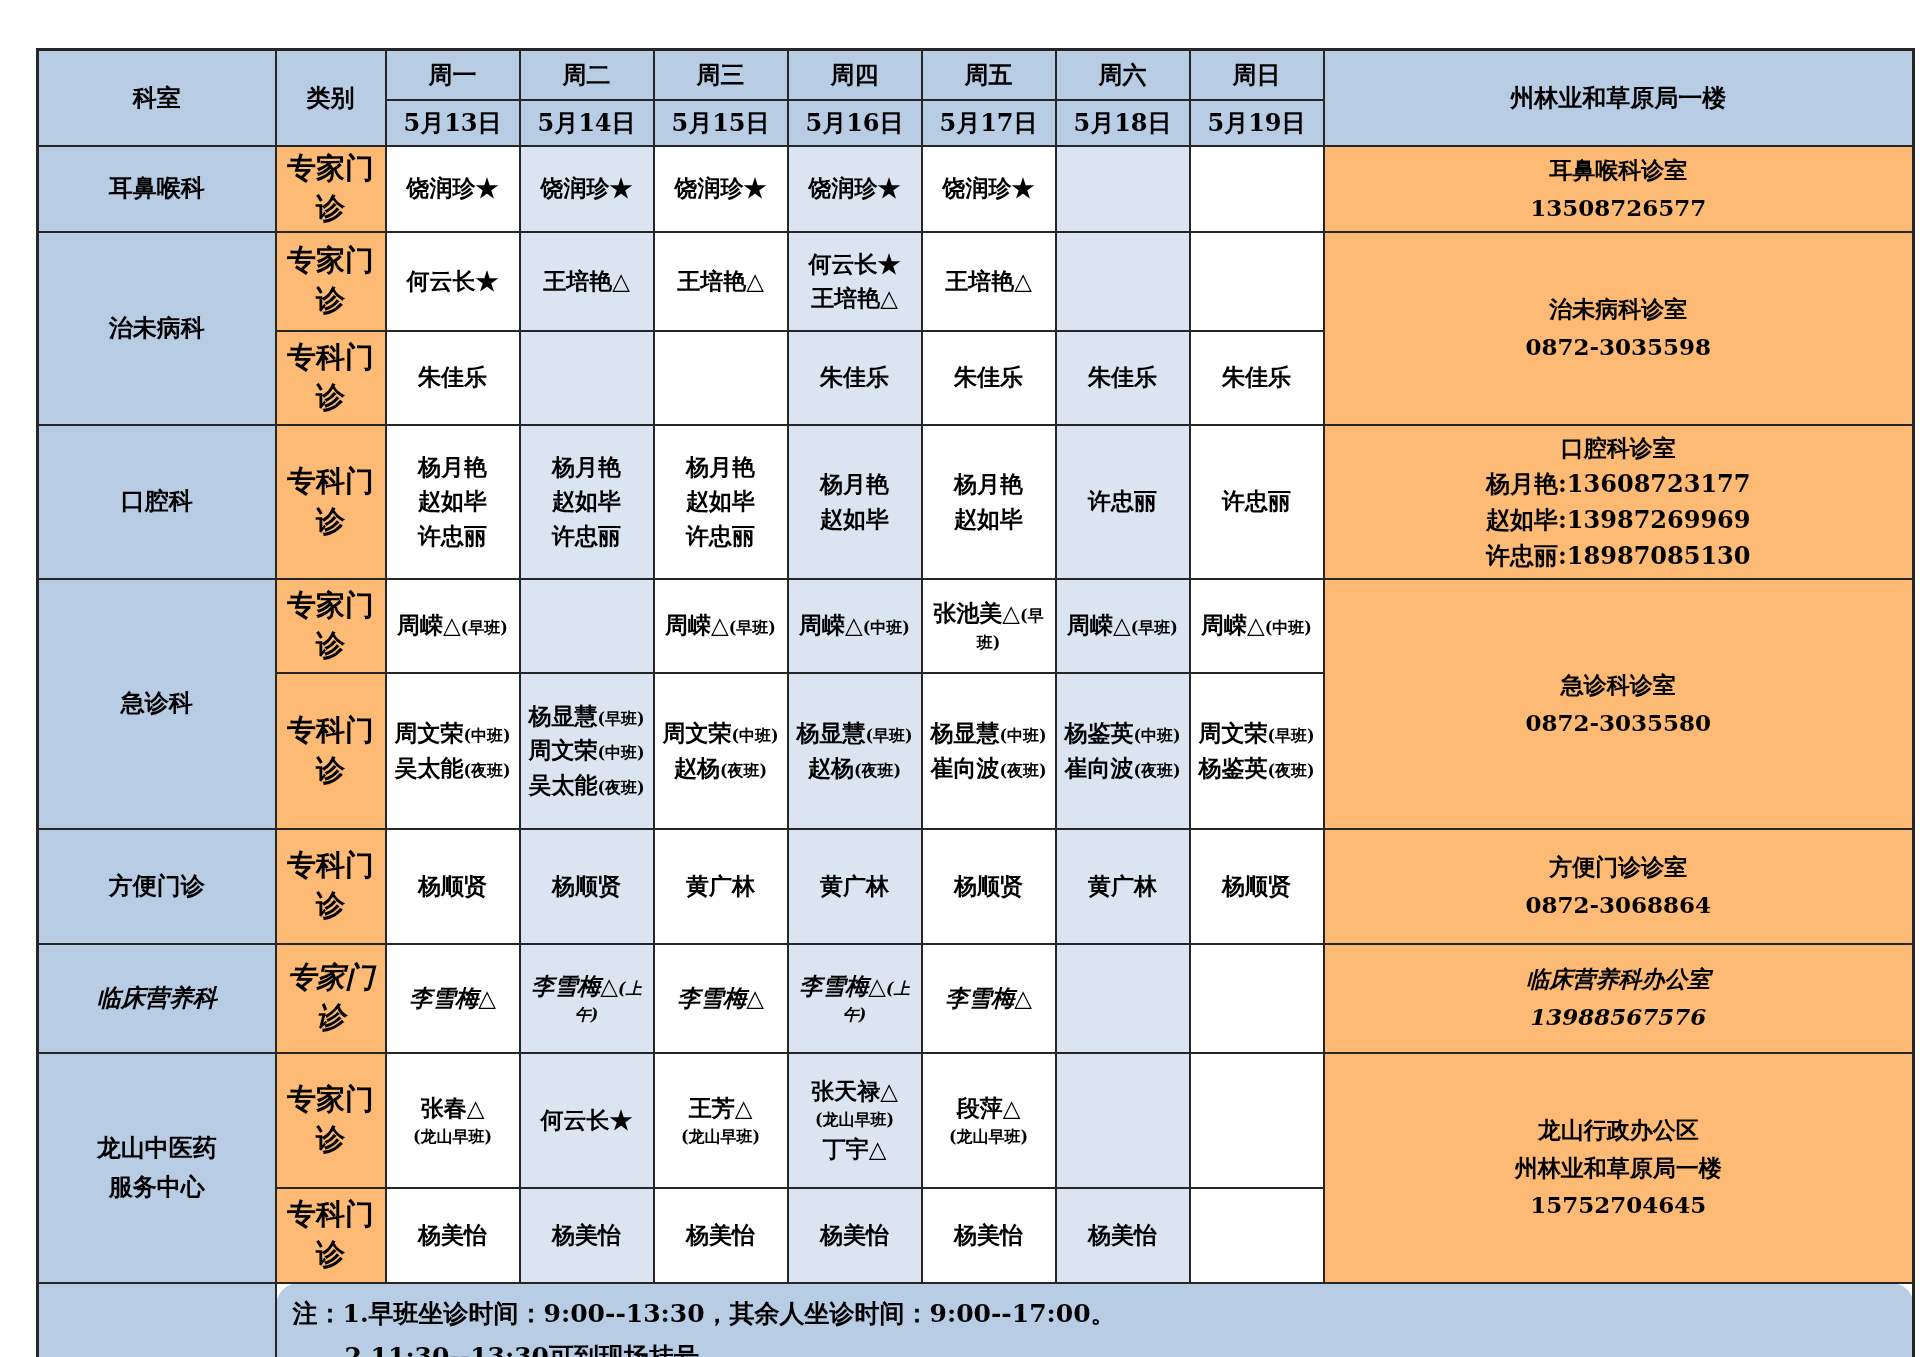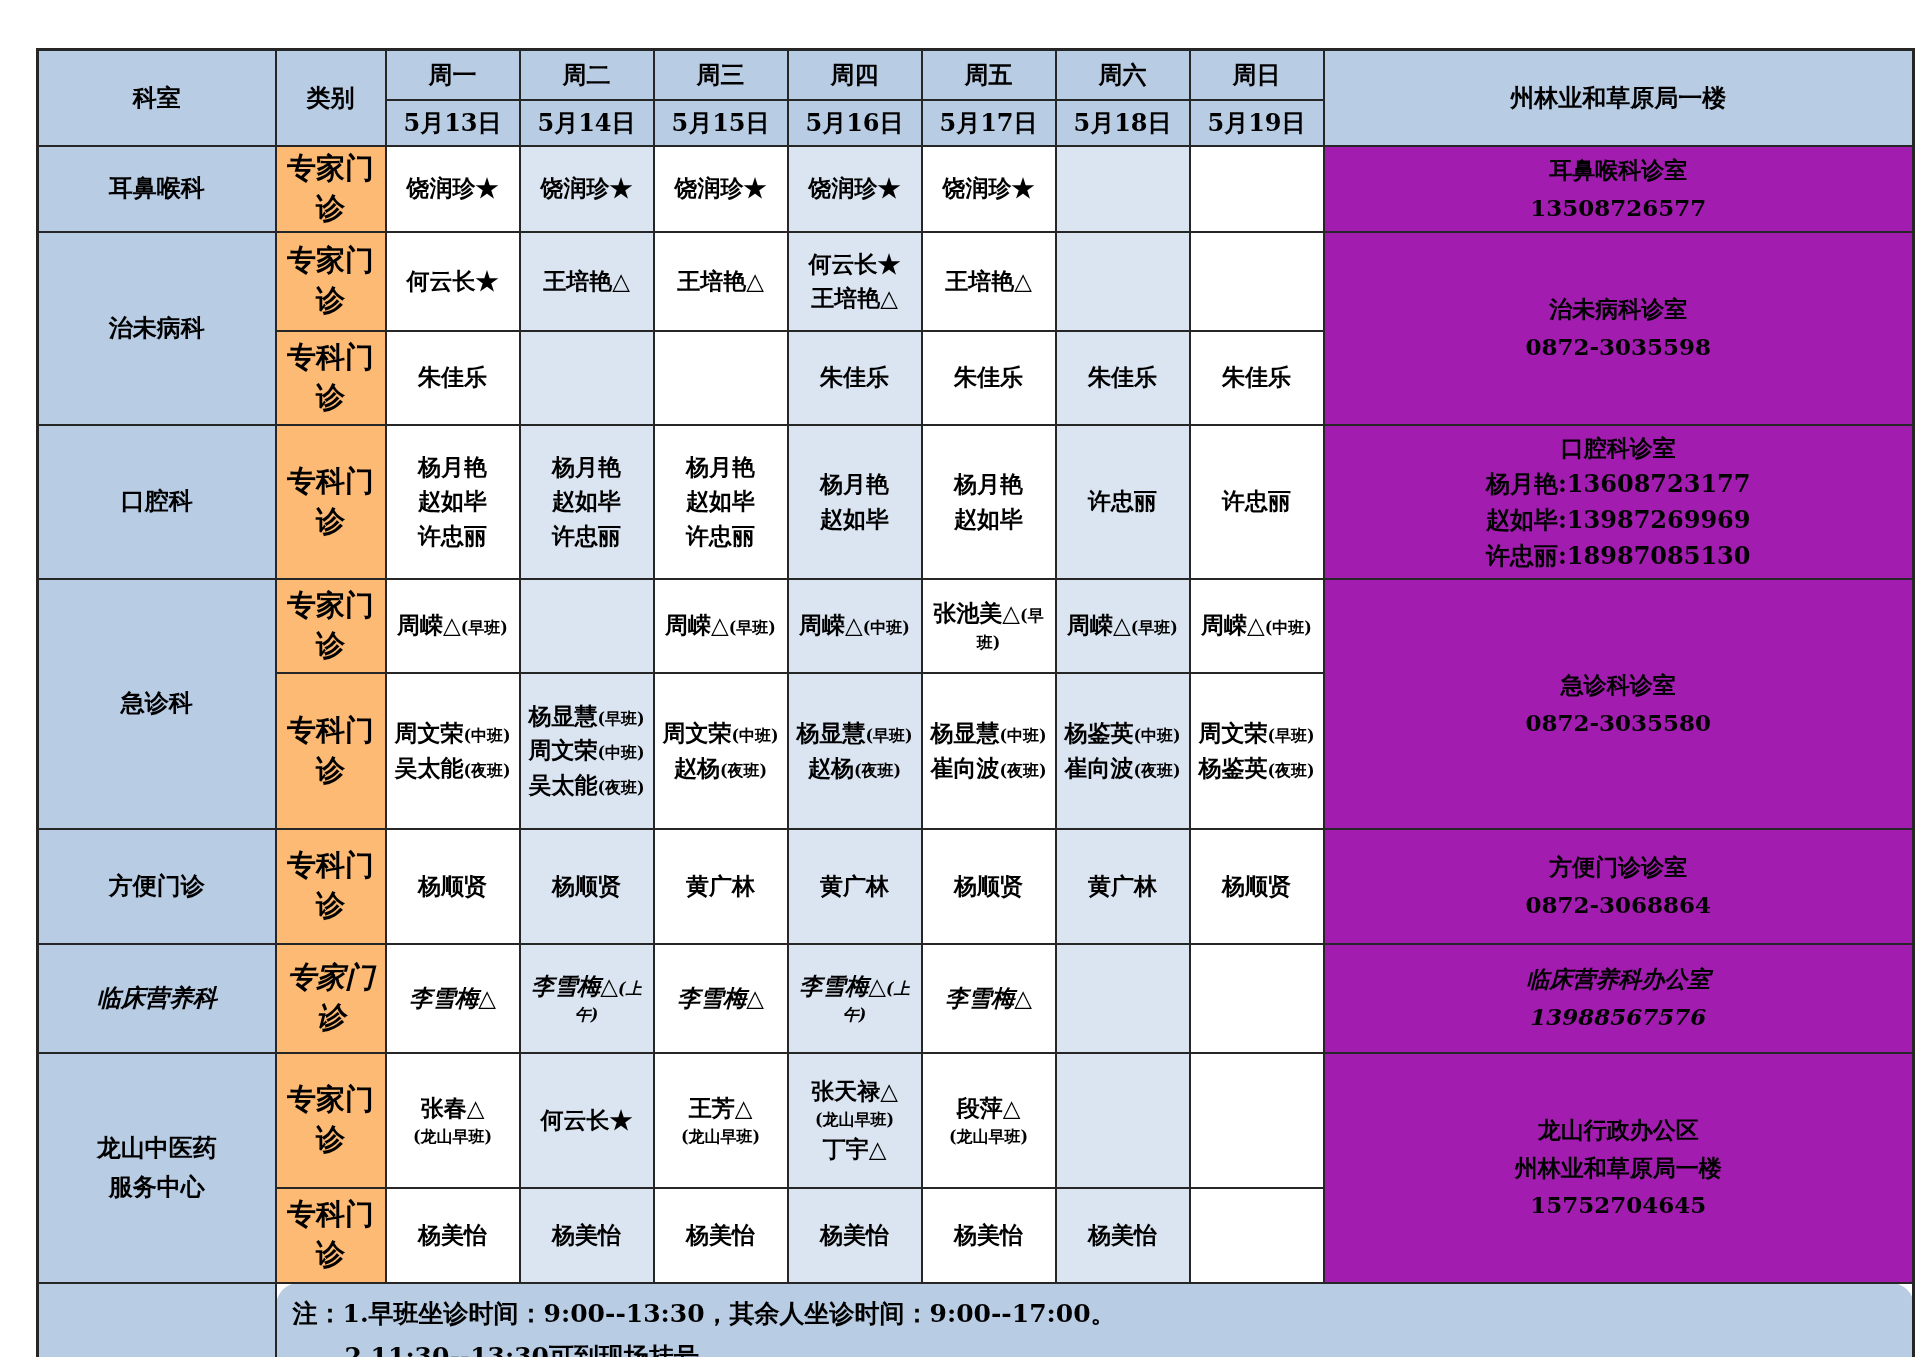--- a/index.html
+++ b/index.html
@@ -11,21 +11,21 @@
   th,td{border:2px solid #262626;text-align:center;vertical-align:middle;
         padding:2px;overflow:hidden;font-weight:700;}
   .hdr{background:#b8cce4;font-size:24px;}
   .dept{background:#b8cce4;font-size:24px;line-height:1.6;}
   .cat{background:#fdba74;font-size:29px;}
   .day{background:#ffffff;}
   .day.tint{background:#dbe5f1;}
   .cell-line{line-height:1.5;}
   .nm{font-size:23px;}
   .sf{font-size:16px;}
-  .contact{background:#a21caf;font-size:23px;line-height:1.65;text-align:center;}
+  .contact{background:#fdba74;font-size:23px;line-height:1.65;text-align:center;}
   .contact .phone-line{font-size:24px;line-height:1.5;}
   .note-left{background:#b8cce4;}
   .note-cell{background:#b8cce4;text-align:left;font-size:25px;
              padding:8px 10px 8px 16px;line-height:1.75;border-radius:23px;}
   .note-line2{padding-left:52px;}
 </style>
 </head>
 <body>
 
 <div class="sheet">

